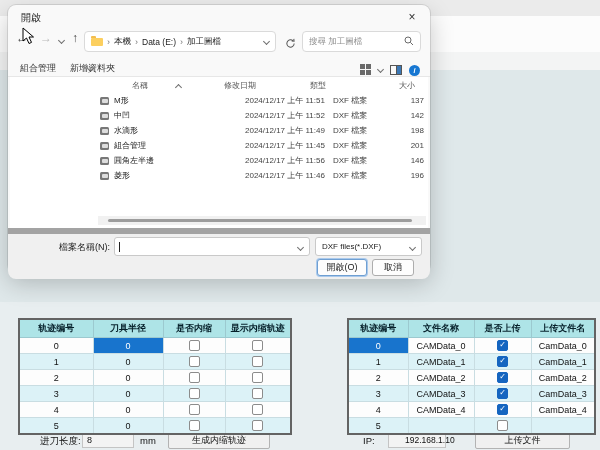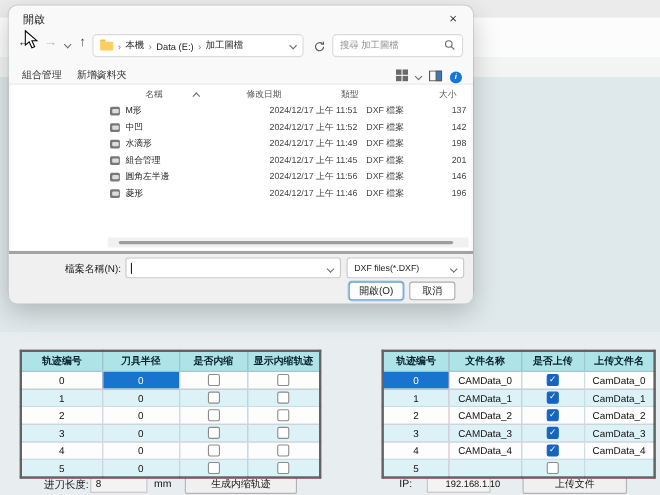--- a/index.html
+++ b/index.html
@@ -48,21 +48,21 @@
   .frow{display:flex;align-items:center;height:15px;}
   .fico{width:9px;height:8px;background:#787878;border-radius:1.5px;position:relative;flex:0 0 auto;margin-right:5px;}
   .fico::after{content:"";position:absolute;left:1.5px;top:2px;width:6px;height:4px;background:#ddd;border-radius:1px;}
   .fname{width:131px;font-size:8px;color:#1c1c1c;overflow:hidden;white-space:nowrap;}
   .fdate{width:84px;font-size:8px;color:#444;white-space:nowrap;}
   .ftype{width:55px;font-size:8px;color:#444;margin-left:4px;white-space:nowrap;}
   .fsize{flex:1;font-size:8px;color:#444;text-align:right;padding-right:2px;overflow:hidden;white-space:nowrap;}
   .hscroll{position:absolute;left:88px;top:139px;width:328px;height:9px;background:#f1f1f1;}
   .hthumb{position:absolute;left:10px;right:14px;top:3px;height:3px;background:#9d9d9d;border-radius:2px;}
   .dlg-footer{position:absolute;left:0;top:223px;width:100%;height:45px;background:#f0f0f0;
-              border-top:3px solid #a3a3a3;border-radius:0 0 8px 8px;}
+              border-top:6px solid #a3a3a3;border-radius:0 0 8px 8px;}
   .fn-label{position:absolute;left:30px;top:7px;width:72px;font-size:9px;color:#1a1a1a;text-align:right;}
   .fn-input{position:absolute;left:106px;top:3px;width:196px;height:19px;background:#fff;
             border:1px solid #c9c9c9;border-radius:3px;box-sizing:border-box;}
   .caret{position:absolute;left:4px;top:4px;width:1px;height:10px;background:#222;}
   .dd-chev{position:absolute;right:6px;top:7px;}
   .ft-select{position:absolute;left:307px;top:3px;width:107px;height:19px;background:#fff;
              border:1px solid #c9c9c9;border-radius:3px;box-sizing:border-box;font-size:8px;
              color:#1a1a1a;line-height:17px;padding-left:6px;}
   .btn{position:absolute;top:25px;height:17px;font-size:9px;color:#1a1a1a;text-align:center;
        line-height:15px;background:#fdfdfd;border:1px solid #adadad;border-radius:3px;box-sizing:border-box;}

